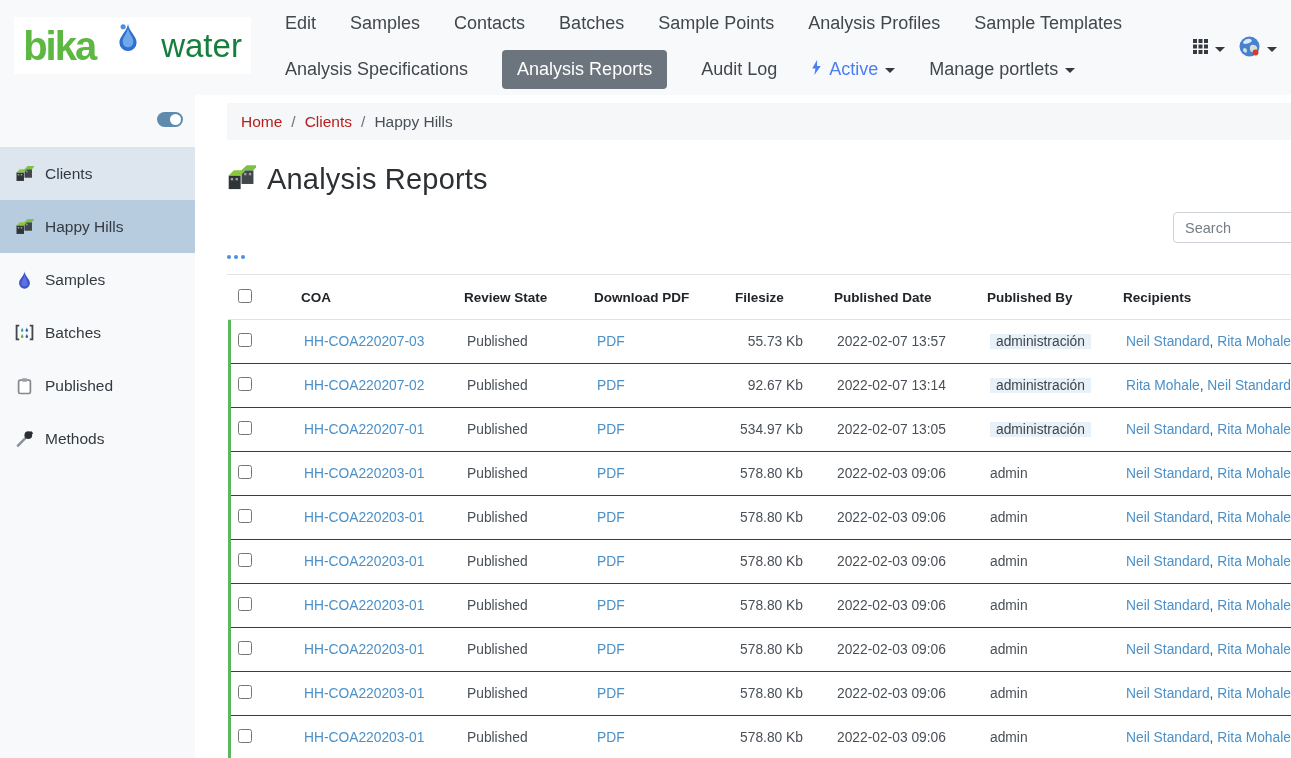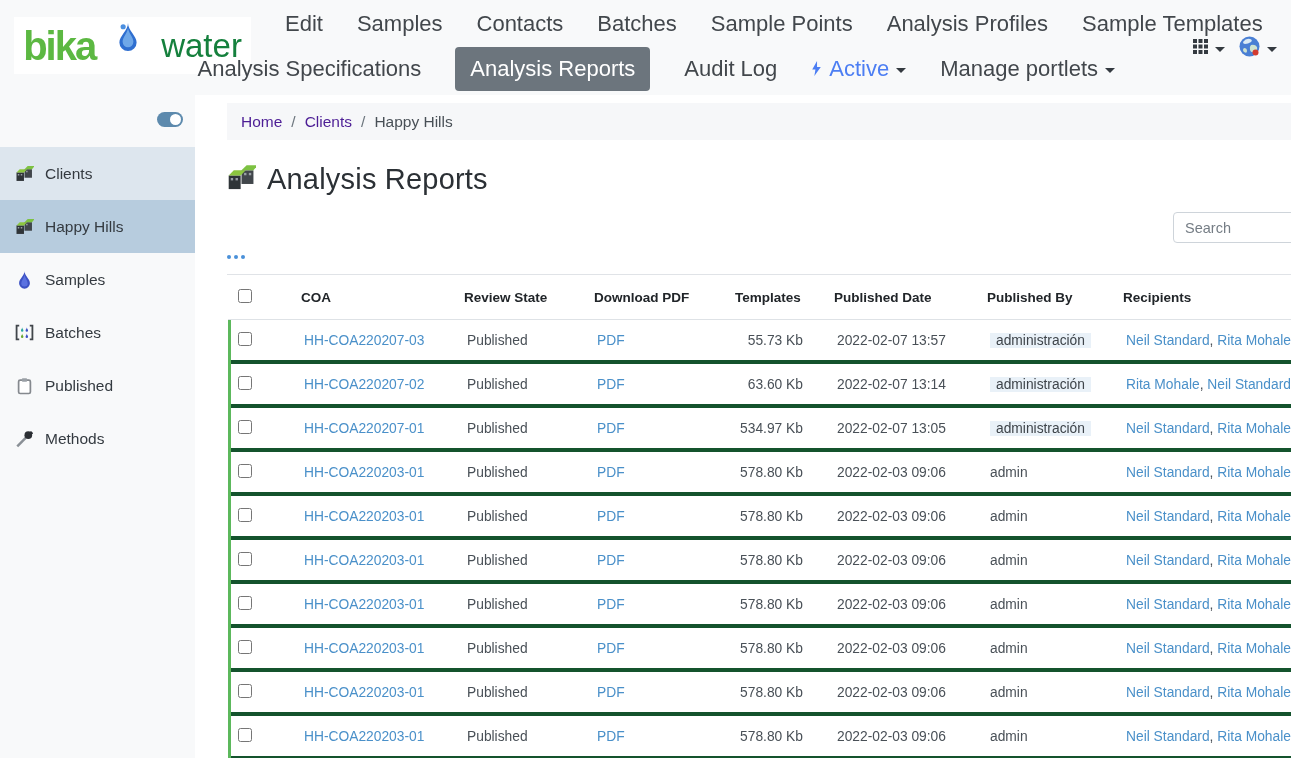--- a/index.html
+++ b/index.html
@@ -8,22 +8,22 @@
 
   
   .header { position:absolute; left:0; top:0; width:1291px; height:95px; background:#f8f9fa; }
   .logo-box { position:absolute; left:14px; top:17px; width:237px; height:57px; background:#ffffff;
               display:flex; align-items:center; justify-content:center; gap:20px; cursor:pointer; }
   .logo-bika { font-size:40px; font-weight:700; letter-spacing:-2px; color:#5cb842; line-height:1; }
   .logo-water { font-size:33px; font-weight:400; color:#15803d; letter-spacing:0; line-height:1; }
   .logo-drop { margin:0 2px 14px 2px; }
 
   .nav-wrap { position:absolute; left:285px; top:0; width:830px; }
-  .nav-row { display:flex; align-items:center; gap:34px; height:47px; font-size:22px; color:#42474c; }
-  .nav-row.second { height:40px; margin-top:2px;justify-content:flex-end; }
+  .nav-row { display:flex; align-items:center; gap:34px; height:47px; font-size:18px; color:#42474c; }
+  .nav-row.second { height:40px; margin-top:2px; }
   .nav-link { cursor:pointer; white-space:nowrap; display:flex; align-items:center; gap:7px; }
   .active-tab { background:#6c757d; color:#fff; padding:9px 15px; border-radius:4px; }
   .state-dd { color:#4c7ef3; }
   .caret { width:0; height:0; border-left:5px solid transparent; border-right:5px solid transparent;
            border-top:5px solid #343a40; display:inline-block; margin-top:2px; }
 
   .hdr-icons { position:absolute; right:14px; top:36px; display:flex; align-items:center; gap:14px; }
   .hdr-icon-group { display:flex; align-items:center; gap:7px; cursor:pointer; }
 
   
@@ -36,21 +36,21 @@
   .side-item { height:53px; display:flex; align-items:center; gap:11px; padding-left:14px;
                font-size:15.5px; color:#343a40; cursor:pointer; }
   .side-item.hl  { background:#dde6ee; }
   .side-item.sel { background:#b7ccde; }
   .side-icon { width:20px; display:flex; justify-content:center; }
 
   
   .main { position:absolute; left:195px; top:95px; width:1096px; height:663px; background:#fff; }
   .breadcrumb { margin-left:32px; margin-top:8px; height:37px; background:#f6f7f9;
                 display:flex; align-items:center; padding-left:14px; font-size:15.5px; }
-  .bc-link { color:#4c1d95; cursor:pointer; }
+  .bc-link { color:#b91c1c; cursor:pointer; }
   .bc-sep { color:#6c757d; padding:0 9px; }
   .bc-current { color:#495057; }
 
   .title-row { margin-left:32px; margin-top:23px; display:flex; align-items:center; gap:11px; }
   .page-title { font-size:29px; font-weight:400; color:#2b3035; letter-spacing:.2px; }
 
   .search-input { position:absolute; left:978px; top:117px; width:160px; height:31px;
                   border:1px solid #ced4da; border-radius:4px; padding:0 11px; font-size:14.5px;
                   color:#495057; background:#fff; outline:none;
                   font-family:"Liberation Sans", sans-serif; }
@@ -59,21 +59,21 @@
   .ctx-dots { position:absolute; left:32px; top:160px; display:flex; gap:3px; cursor:pointer; }
   .ctx-dots i { width:4px; height:4px; border-radius:50%; background:#4a90d9; display:block; }
 
   .rule { position:absolute; left:32px; right:0; top:179px; border-top:1px solid #e0e3e7; }
 
   
   .table { position:absolute; left:33px; top:180px; width:1063px; font-size:13.8px; }
   .trow { display:flex; align-items:center; height:44px; border-bottom:1px solid #e3e6e9; }
   .trow.thead { height:45px; font-weight:700; color:#212529; font-size:13.5px; border-bottom:1px solid #dee2e6;}
   .tbody { border-left:3px solid #5cb85c; }
-  .tbody .trow { border-bottom:4px solid #14532d; }
+  .tbody .trow { border-bottom:1px solid #14532d; }
   .cell { padding-left:11px; white-space:nowrap; overflow:hidden; }
   .c0 { width:62px; padding-left:10px; }
   .tbody .c0 { padding-left:7px; }
   .c1 { width:163px; }
   .c2 { width:130px; }
   .c3 { width:141px; }
   .c4 { width:90px; text-align:right; padding-right:14px; padding-left:0; }
   .thead .c4 { text-align:left; padding-left:11px; padding-right:0; }
   .c5 { width:158px; padding-left:20px; }
   .c6 { width:133px; padding-left:15px; }
@@ -274,42 +274,42 @@
       <i></i>
     </div>
   <div class="rule"></div>
 
   <div class="table">
     <div class="trow thead" id="table-head">
         <div class="cell c0"><input type="checkbox" style=""></div>
         <div class="cell c1">COA</div>
         <div class="cell c2">Review State</div>
         <div class="cell c3">Download PDF</div>
-        <div class="cell c4">Templates</div>
+        <div class="cell c4">Filesize</div>
         <div class="cell c5">Published Date</div>
         <div class="cell c6">Published By</div>
         <div class="cell c7">Recipients</div>
       </div>
     <div class="tbody" id="table-body">
         <div class="trow">
           <div class="cell c0"><input type="checkbox" style=""></div>
           <div class="cell c1"><span class="tlink">HH-COA220207-03</span></div>
           <div class="cell c2">Published</div>
           <div class="cell c3"><span class="tlink">PDF</span></div>
           <div class="cell c4">55.73 Kb</div>
           <div class="cell c5">2022-02-07 13:57</div>
           <div class="cell c6"><span class="pubby-badge">administración</span></div>
           <div class="cell c7"><span class="tlink">Neil Standard</span><span>, </span><span class="tlink">Rita Mohale</span></div>
         </div>
         <div class="trow">
           <div class="cell c0"><input type="checkbox" style=""></div>
           <div class="cell c1"><span class="tlink">HH-COA220207-02</span></div>
           <div class="cell c2">Published</div>
           <div class="cell c3"><span class="tlink">PDF</span></div>
-          <div class="cell c4">63.60 Kb</div>
+          <div class="cell c4">92.67 Kb</div>
           <div class="cell c5">2022-02-07 13:14</div>
           <div class="cell c6"><span class="pubby-badge">administración</span></div>
           <div class="cell c7"><span class="tlink">Rita Mohale</span><span>, </span><span class="tlink">Neil Standard</span></div>
         </div>
         <div class="trow">
           <div class="cell c0"><input type="checkbox" style=""></div>
           <div class="cell c1"><span class="tlink">HH-COA220207-01</span></div>
           <div class="cell c2">Published</div>
           <div class="cell c3"><span class="tlink">PDF</span></div>
           <div class="cell c4">534.97 Kb</div>

